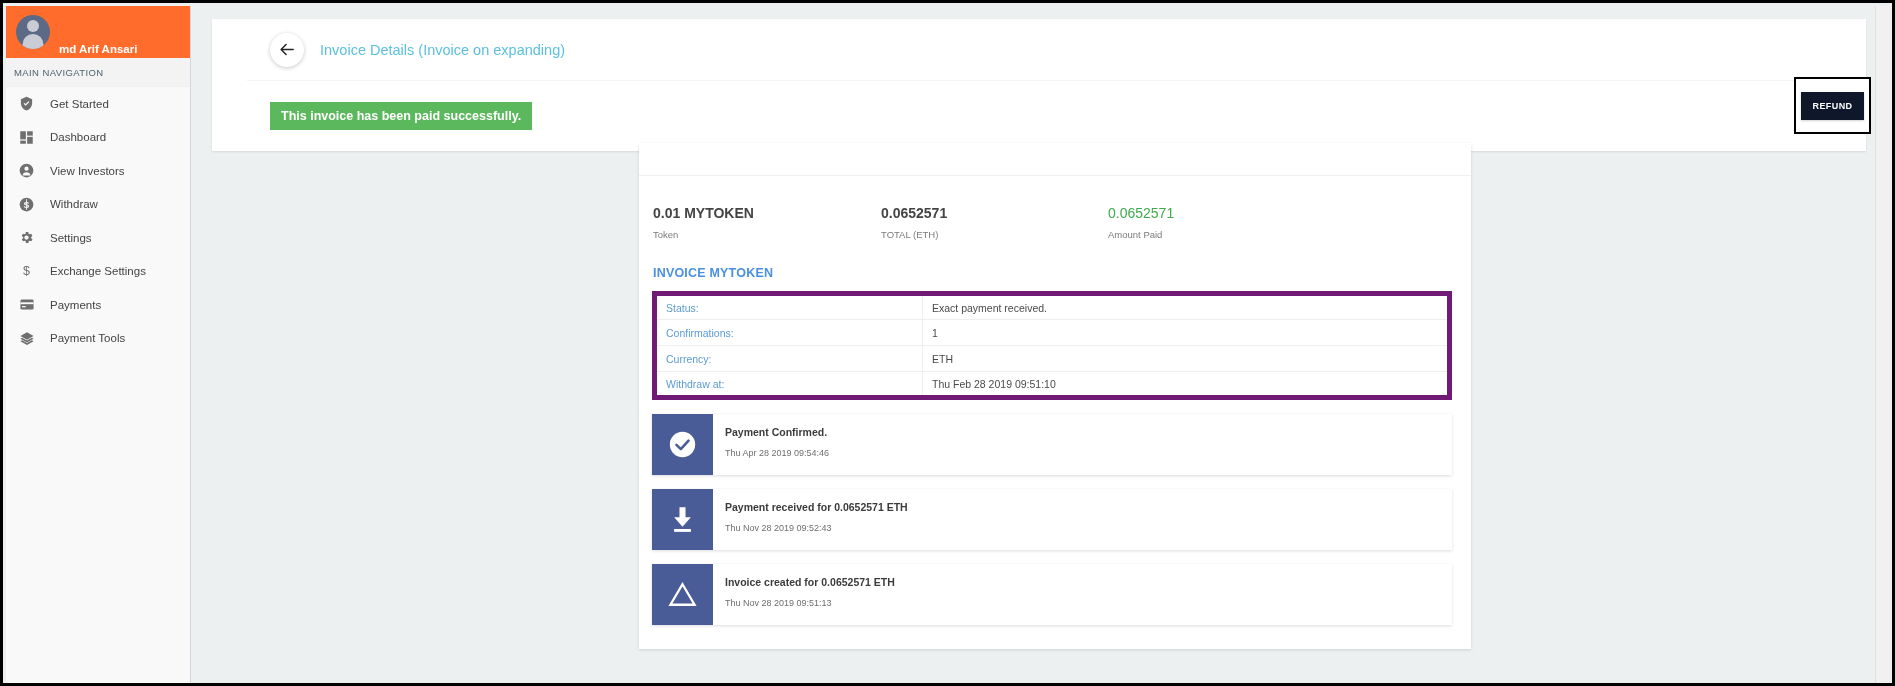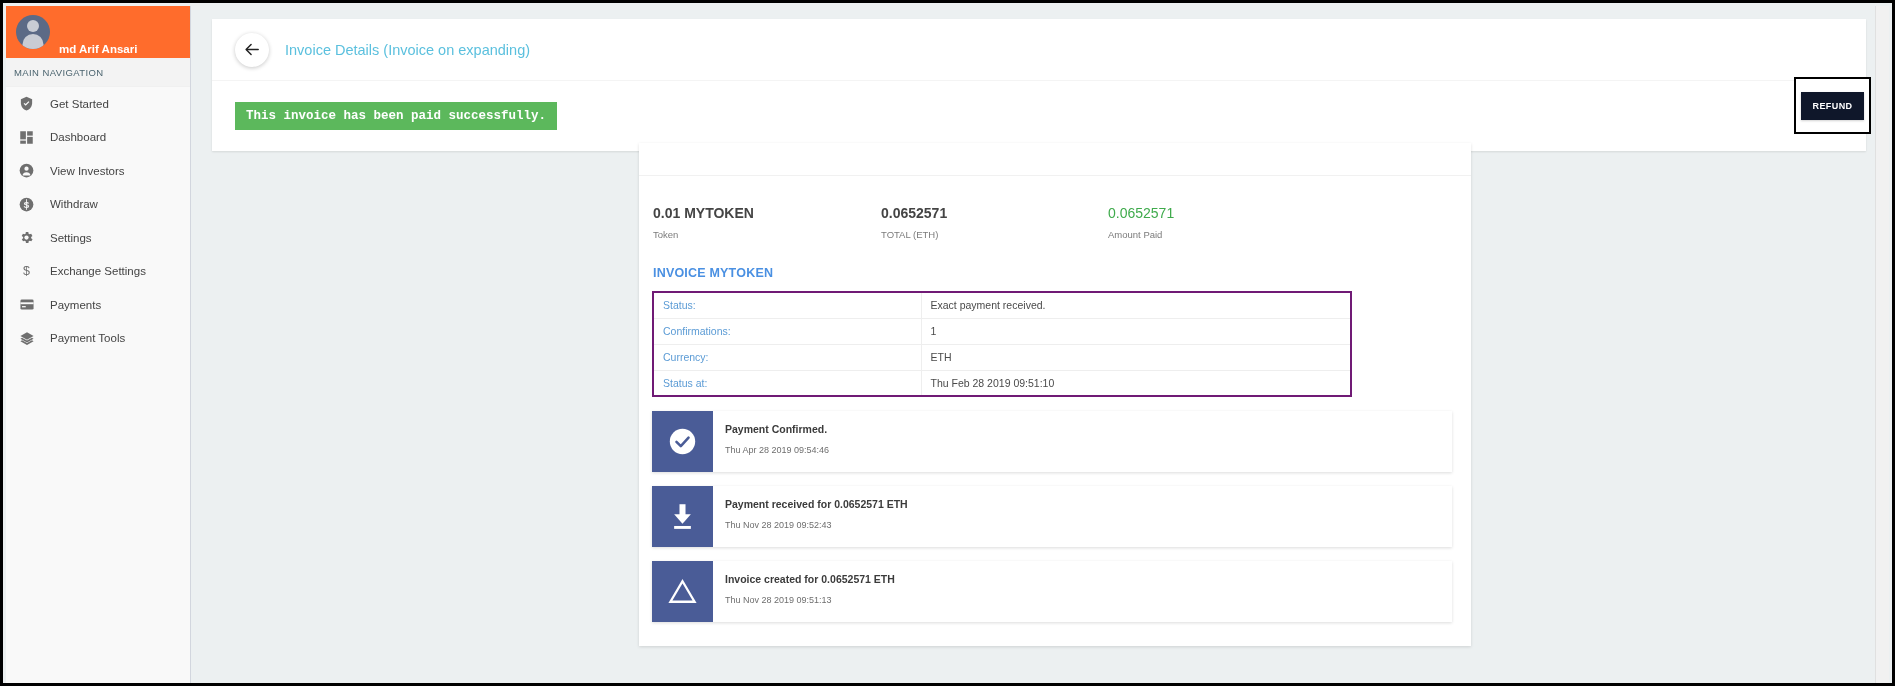--- a/index.html
+++ b/index.html
@@ -100,20 +100,21 @@
     overflow: hidden;
   }
 
   
   #header-card {
     position: absolute;
     left: 21px; top: 13px;
     width: 1654px; height: 132px;
     background: #ffffff;
     box-shadow: 0 1px 2px rgba(0,0,0,0.10);
+    padding-left: 35px;
   }
   #header-row {
     height: 62px;
     display: flex; align-items: center;
     padding-left: 23px;
     border-bottom: 1px solid #f4f4f4;
   }
   #back-button {
     width: 34px; height: 34px; border-radius: 50%;
     background: #ffffff;
@@ -136,21 +137,20 @@
     padding-left: 23px;
   }
   #success-alert {
     background: #5cb85c;
     color: #ffffff;
     font-size: 12.5px;
     font-weight: bold;
     padding: 6px 11px;
     line-height: 16px;
     white-space: nowrap;
-    font-family: Liberation Mono, monospace;
   }
 
   
   #refund-highlight {
     position: absolute;
     left: 1603px; top: 71px;
     width: 77px; height: 57px;
     border: 2px solid #000000;
     background: #ffffff;
     display: flex; align-items: center; justify-content: center;
@@ -202,24 +202,24 @@
     color: #7b7b7b;
   }
   #invoice-details-title {
     color: #4a90e2;
     font-size: 12.5px;
     font-weight: bold;
     letter-spacing: 0.2px;
     padding: 4px 0 11px 14px;
   }
   #details-table {
-    width: 700px;
+    width: 800px;
     margin: 0 0 0 13px;
     border-collapse: collapse;
-    border: 2px solid #701a75;
+    border: 5px solid #701a75;
   }
   #details-table td {
     border: 1px solid #eeeeee;
     height: 26px;
     padding: 0 9px;
     font-size: 10.5px;
     vertical-align: middle;
   }
   #details-table td.k { width: 268px; color: #5b9bd5; }
   #details-table td.v { color: #4a4a4a; }
@@ -418,21 +418,21 @@
           </tr>
           <tr>
             <td class="k">Confirmations:</td>
             <td class="v">1</td>
           </tr>
           <tr>
             <td class="k">Currency:</td>
             <td class="v">ETH</td>
           </tr>
           <tr>
-            <td class="k">Status at:</td>
+            <td class="k">Withdraw at:</td>
             <td class="v">Thu Feb 28 2019 09:51:10</td>
           </tr>
         </tbody>
       </table>
 
       <div id="events">
 
         <div class="event">
           <div class="event-icon">
             <svg width="29" height="29" viewBox="0 0 24 24">

